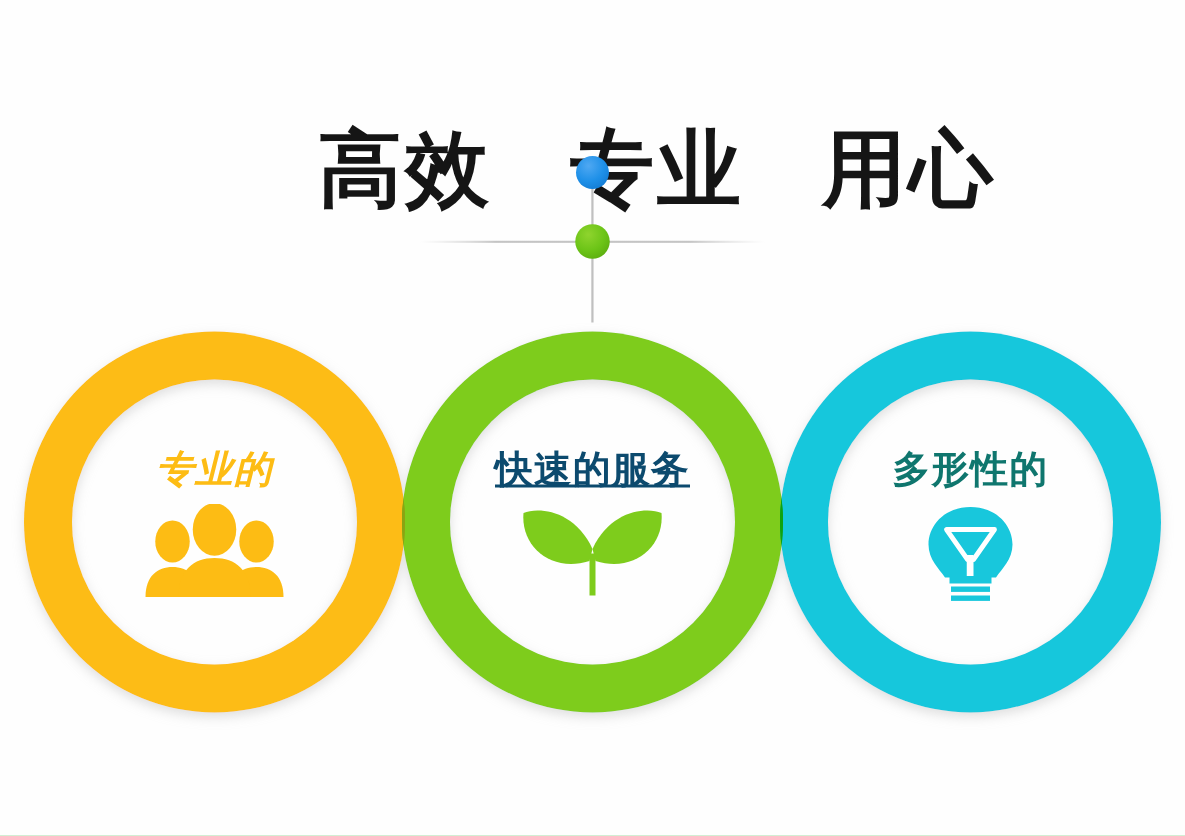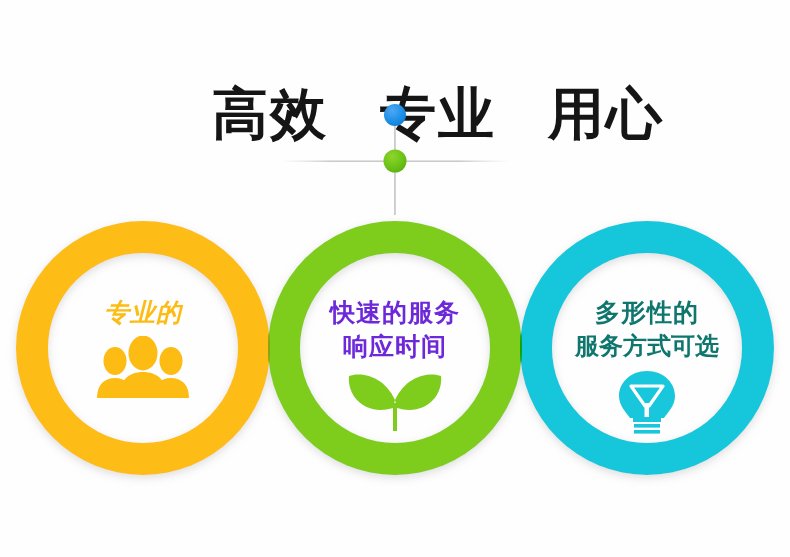--- a/index.html
+++ b/index.html
@@ -81,21 +81,21 @@
     display: flex;
     justify-content: center;
     align-items: flex-start;
   }
 
   
   #bubble-1 { left: 18px;  top: 296px; font-style: italic; }
   #bubble-1 .bubble-line { color: #FDBC14; }
   
   #bubble-2 { left: 270px; top: 296px; }
-  #bubble-2 .bubble-line { color: #6d28d9; }
+  #bubble-2 .bubble-line { color: #0c4a6e; text-decoration: underline; }
   
   #bubble-3 { left: 522px; top: 296px; }
   #bubble-3 .bubble-line { color: #0f766e; }
 </style>
 </head>
 <body>
 
 <div id="stage">
 
   <div class="headline">
@@ -203,36 +203,34 @@
         <path d="M58 62 C58 48 66 42 76 42 C86 42 94 48 94 62 Z" fill="#FDBC14"></path>
 
         <ellipse cx="48" cy="17" rx="14.5" ry="17.5" fill="#FDBC14"></ellipse>
         <path d="M24 62 C24 44 34 36 48 36 C62 36 72 44 72 62 Z" fill="#FDBC14"></path>
       </svg>
     </div>
   </div>
 
   <div class="bubble-content" id="bubble-2">
     <div class="bubble-line">快速的服务</div>
-    <div class="bubble-line">响应时间</div>
     <div class="icon-wrap">
       <svg width="104" height="62" viewBox="0 0 104 62">
 
         <path d="M52 30 C40 4 16 2 6 6 C4 28 24 46 50 38 Z" fill="#7ECC1C"></path>
 
         <path d="M52 30 C64 4 88 2 98 6 C100 28 80 46 54 38 Z" fill="#7ECC1C"></path>
 
         <rect x="50" y="33" width="4" height="28" fill="#7ECC1C"></rect>
       </svg>
     </div>
   </div>
 
   <div class="bubble-content" id="bubble-3">
     <div class="bubble-line">多形性的</div>
-    <div class="bubble-line wide">服务方式可选</div>
     <div class="icon-wrap">
       <svg width="72" height="66" viewBox="0 0 72 66">
 
         <path d="M36 2 C19 2 8 14 8 27 C8 37 15 43 19 49 L53 49 C57 43 64 37 64 27 C64 14 53 2 36 2 Z" fill="#18C7DC"></path>
 
         <rect x="22" y="47" width="28" height="6" fill="#18C7DC"></rect>
 
         <path d="M20 17 L52 17 L38 37 L34 37 Z" fill="none" stroke="#ffffff" stroke-width="3.2" stroke-linejoin="round"></path>
         <rect x="33.5" y="34" width="4.5" height="14" fill="#ffffff"></rect>
 

